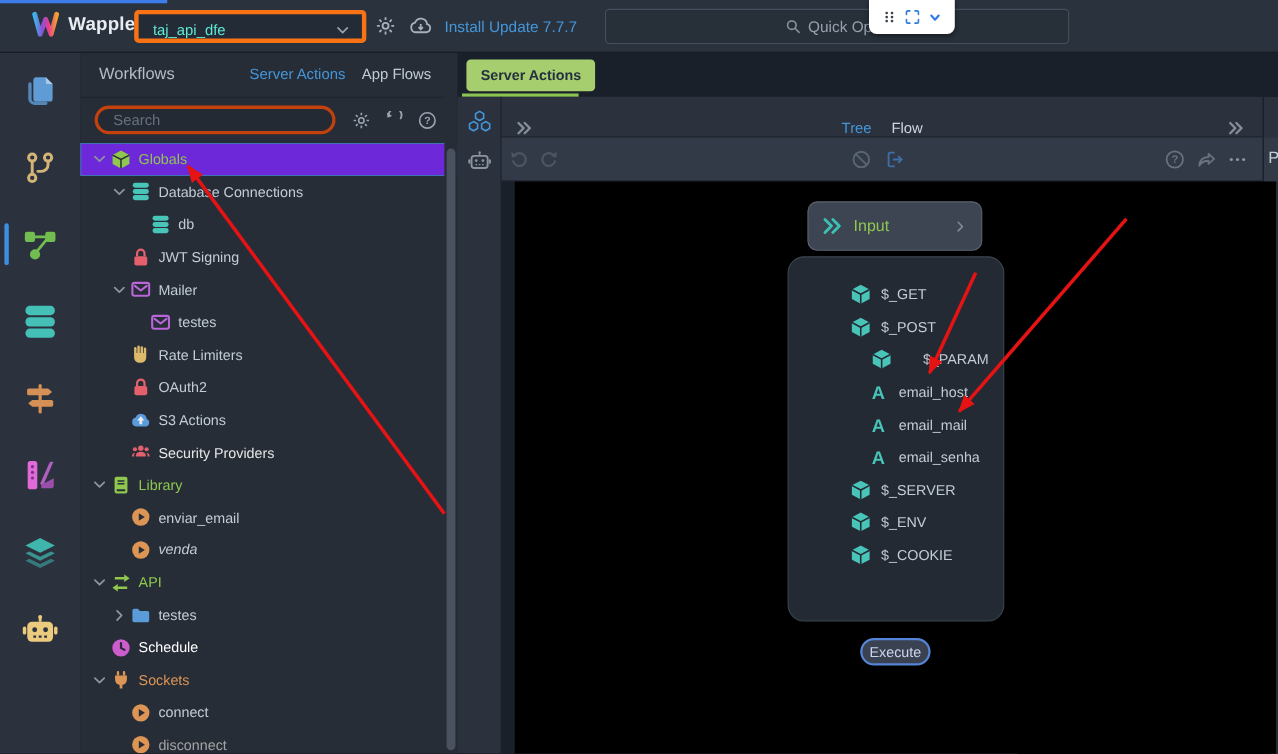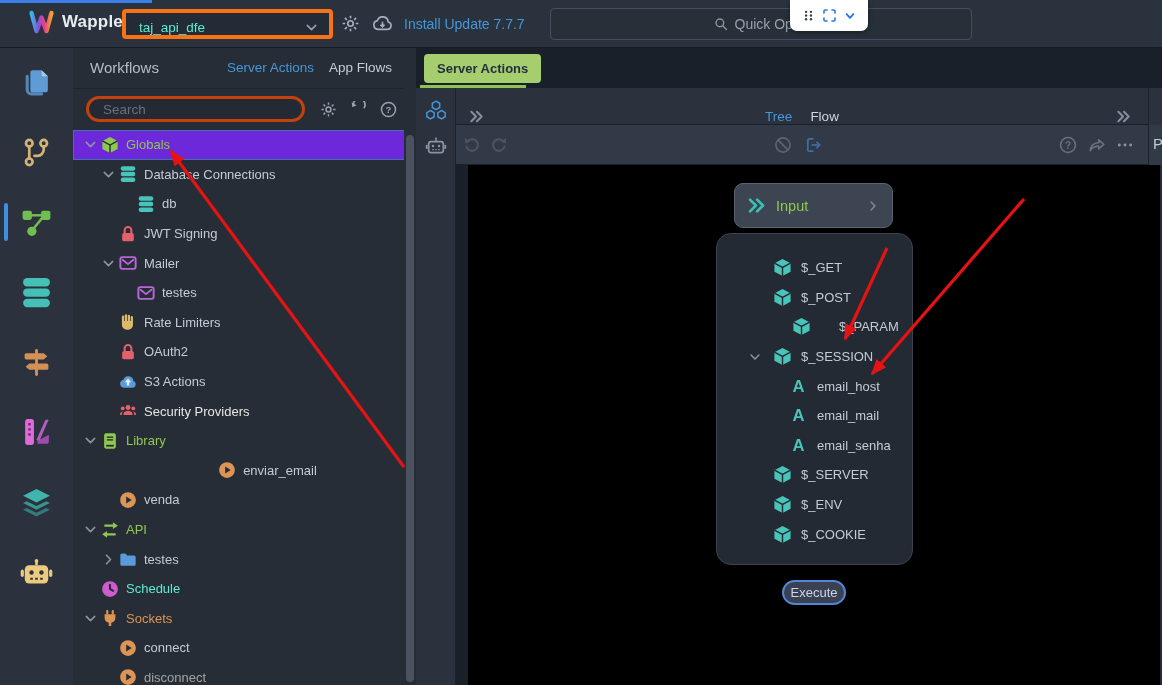--- a/index.html
+++ b/index.html
@@ -450,31 +450,31 @@
         <span class="ic ti" style="color:#8fc74f">
           <svg viewBox="0 0 16 16">
             <rect x="2.8" y="1.2" width="10.4" height="13.6" rx="1.6" fill="currentColor"></rect>
             <line x1="5.2" y1="4.6" x2="10.8" y2="4.6" stroke="#262d37" stroke-width="1.2"></line>
             <line x1="5.2" y1="7" x2="10.8" y2="7" stroke="#262d37" stroke-width="1.2"></line>
             <line x1="4.6" y1="12.2" x2="11.4" y2="12.2" stroke="#262d37" stroke-width="1.6"></line>
           </svg>
         </span>
         <span class="lbl" style="color:#8fc74f">Library</span>
       </div>
-      <div class="trow" style="padding-left: 28px; justify-content: center;">
+      <div class="trow" style="padding-left: 28px;">
         <span class="chev"></span>
         <span class="ic ti" style="color:#dd9555">
           <svg viewBox="0 0 16 16">
             <circle cx="8" cy="8" r="7" fill="currentColor"></circle>
             <polygon points="6.4,4.9 11.3,8 6.4,11.1" fill="#262d37"></polygon>
           </svg>
         </span>
         <span class="lbl" style="color:#c3ccd6">enviar_email</span>
       </div>
-      <div class="trow" style="padding-left: 28px;">
+      <div class="trow" style="padding-left: 28px; font-style: italic;">
         <span class="chev"></span>
         <span class="ic ti" style="color:#dd9555">
           <svg viewBox="0 0 16 16">
             <circle cx="8" cy="8" r="7" fill="currentColor"></circle>
             <polygon points="6.4,4.9 11.3,8 6.4,11.1" fill="#262d37"></polygon>
           </svg>
         </span>
         <span class="lbl" style="color:#c3ccd6">venda</span>
       </div>
       <div class="trow" style="padding-left: 10px;">
@@ -505,21 +505,21 @@
         <span class="lbl" style="color:#c3ccd6">testes</span>
       </div>
       <div class="trow" style="padding-left: 10px;">
         <span class="chev"></span>
         <span class="ic ti" style="color:#cd5ccd">
           <svg viewBox="0 0 16 16">
             <circle cx="8" cy="8" r="7" fill="currentColor"></circle>
             <polyline points="8,4.2 8,8 10.8,9.6" fill="none" stroke="#262d37" stroke-width="1.8" stroke-linecap="round"></polyline>
           </svg>
         </span>
-        <span class="lbl" style="color:#5eead4">Schedule</span>
+        <span class="lbl" style="color:#ffffff">Schedule</span>
       </div>
       <div class="trow" style="padding-left: 10px;">
         <span class="ic chev">
           <svg viewBox="0 0 16 16">
             <polyline points="3.5,5.8 8,10.2 12.5,5.8" fill="none" stroke="currentColor" stroke-width="1.7" stroke-linecap="round" stroke-linejoin="round"></polyline>
           </svg>
         </span>
         <span class="ic ti" style="color:#dd9555">
           <svg viewBox="0 0 16 16" fill="currentColor">
             <rect x="4.6" y="0.8" width="1.9" height="4" rx="0.9"></rect>
@@ -698,35 +698,20 @@
             <span class="gchev"></span>
             <span class="ic gic">
               <svg viewBox="0 0 16 16">
                 <polygon points="8,0.8 14.8,4.4 14.8,11.6 8,15.2 1.2,11.6 1.2,4.4" fill="currentColor"></polygon>
                 <polyline points="1.2,4.4 8,8 14.8,4.4" stroke="#242b35" stroke-width="1.2" fill="none"></polyline>
                 <line x1="8" y1="8" x2="8" y2="15.2" stroke="#242b35" stroke-width="1.2"></line>
               </svg>
             </span>
             <span class="glbl">$_PARAM</span>
           </div>
-          <div class="grow" style="padding-left: 28px;">
-            <span class="ic gchev">
-              <svg viewBox="0 0 16 16">
-                <polyline points="3.5,5.8 8,10.2 12.5,5.8" fill="none" stroke="currentColor" stroke-width="1.7" stroke-linecap="round" stroke-linejoin="round"></polyline>
-              </svg>
-            </span>
-            <span class="ic gic">
-              <svg viewBox="0 0 16 16">
-                <polygon points="8,0.8 14.8,4.4 14.8,11.6 8,15.2 1.2,11.6 1.2,4.4" fill="currentColor"></polygon>
-                <polyline points="1.2,4.4 8,8 14.8,4.4" stroke="#242b35" stroke-width="1.2" fill="none"></polyline>
-                <line x1="8" y1="8" x2="8" y2="15.2" stroke="#242b35" stroke-width="1.2"></line>
-              </svg>
-            </span>
-            <span class="glbl">$_SESSION</span>
-          </div>
           <div class="grow" style="padding-left: 44px;">
             <span class="gchev"></span>
             <span class="ic gic">
               <svg viewBox="0 0 16 16">
                 <text x="8" y="13" text-anchor="middle" font-size="14" font-weight="bold" font-family="Liberation Sans,sans-serif" fill="currentColor">A</text>
               </svg>
             </span>
             <span class="glbl">email_host</span>
           </div>
           <div class="grow" style="padding-left: 44px;">

